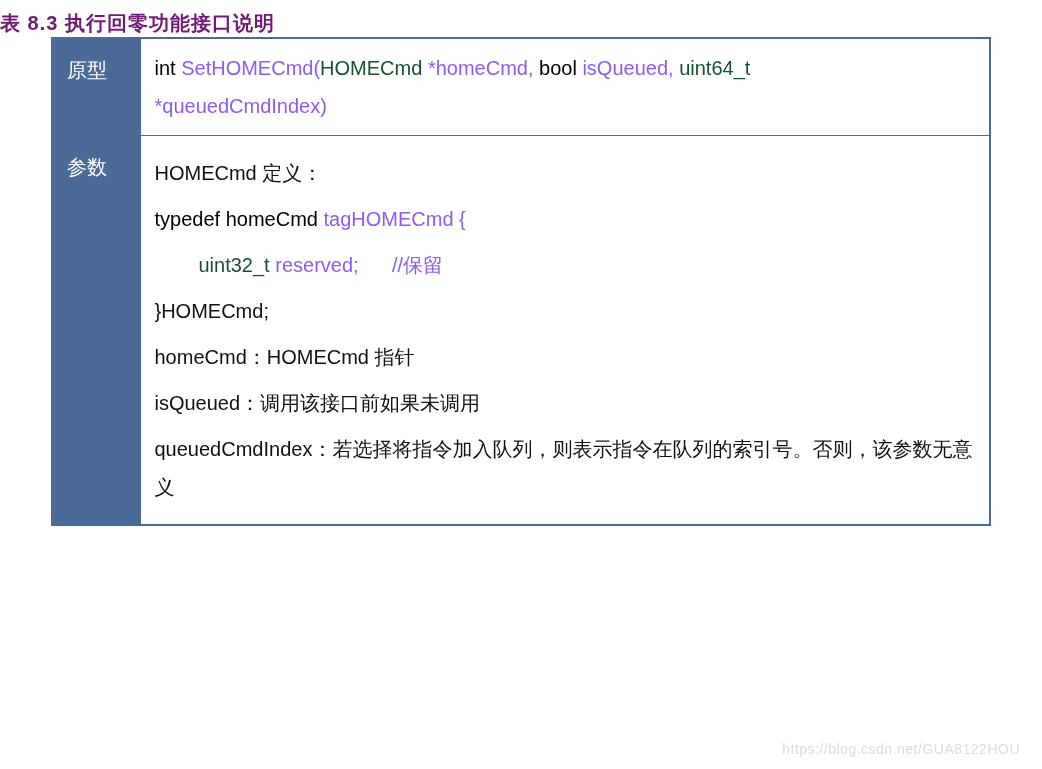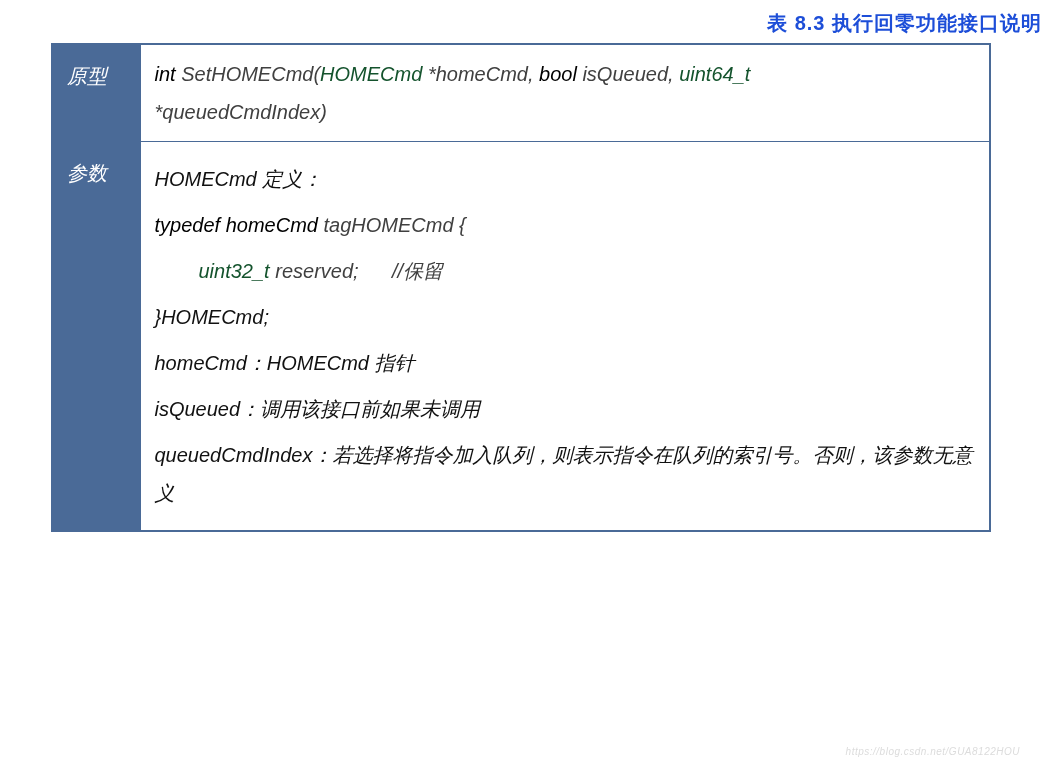--- a/index.html
+++ b/index.html
@@ -6,63 +6,61 @@
     body {
       width: 1042px;
       height: 769px;
       background: #ffffff;
       font-family: "Microsoft YaHei", "SimSun", Arial, sans-serif;
       font-size: 20px;
       color: #111;
       padding: 10px 0 0 0;
     }
     .title {
-      text-align: right;
+      text-align: left;
       font-size: 20px;
       font-weight: bold;
-      color: #1d4ed8;
-      margin-bottom: 6px;
+      color: #701a75;
+      margin-bottom: 0;
       letter-spacing: 1px;
     }
     .tbl {
       border-collapse: collapse;
       margin: 0 auto;
       width: 940px;
       border: 2px solid #4a6a97;
-      font-style: italic;
     }
     .tbl td {
       border: 1.5px solid #4a6a97;
       padding: 10px 12px 10px 14px;
       vertical-align: top;
       line-height: 1.9;
       font-size: 20px;
     }
     .tbl td.hd {
       background: #4a6a97;
       color: #ffffff;
       width: 88px;
       text-align: left;
       vertical-align: top;
       font-size: 20px;
       padding-top: 12px;
     }
     .code-kw { color: #000000; }
     .code-type { color: #14532d; }
-    .plain { color: #404040; }
+    .plain { color: #8b5cf6; }
     .indent1 { padding-left: 44px; display: inline-block; }
     .watermark {
       position: fixed;
       right: 22px;
       bottom: 12px;
       color: #dcdcdc;
-      font-size: 10px;
+      font-size: 14px;
       letter-spacing: 0.5px;
       font-family: Arial, sans-serif;
-      font-style: italic;
     }
     p.row { margin: 8px 0; }
   </style>
 </head>
 <body>
 
 <div class="title">表 8.3   执行回零功能接口说明</div>
 
 <table class="tbl">
   <tbody>

